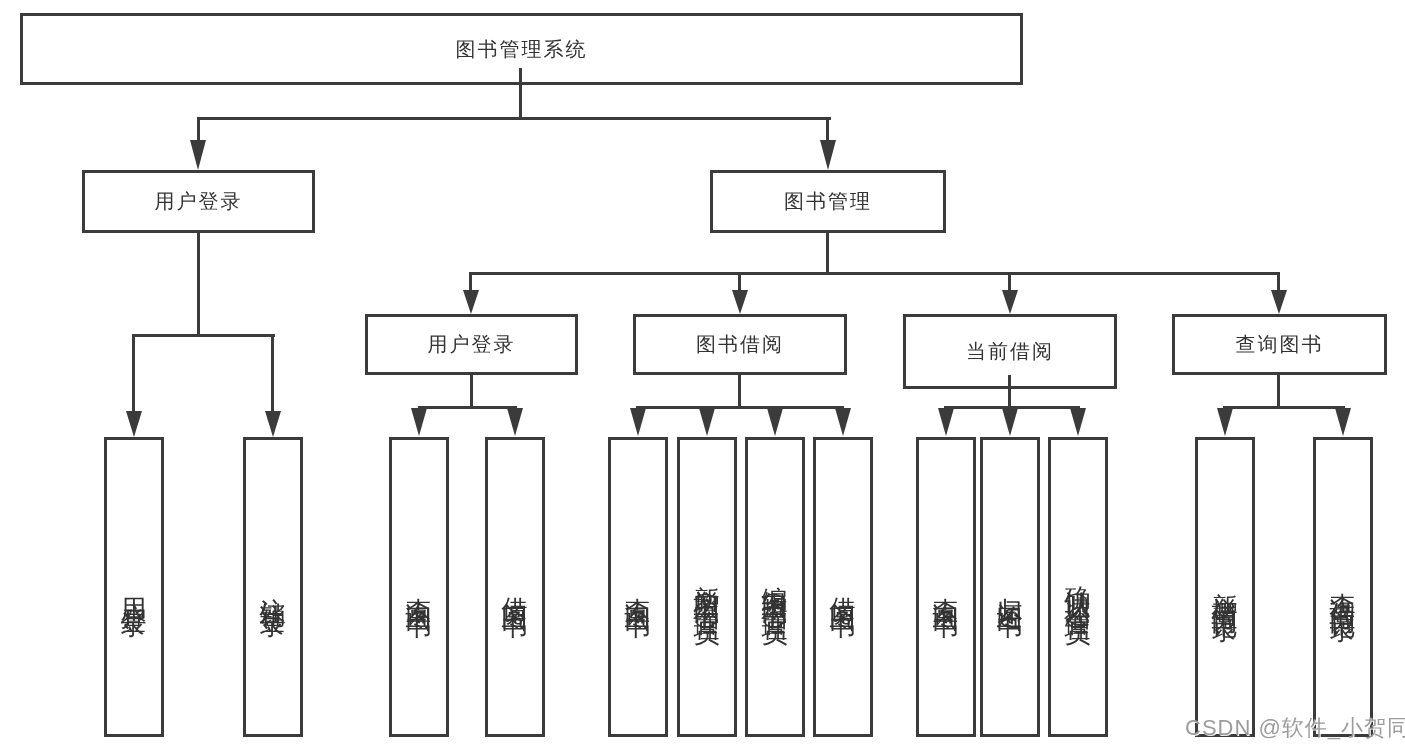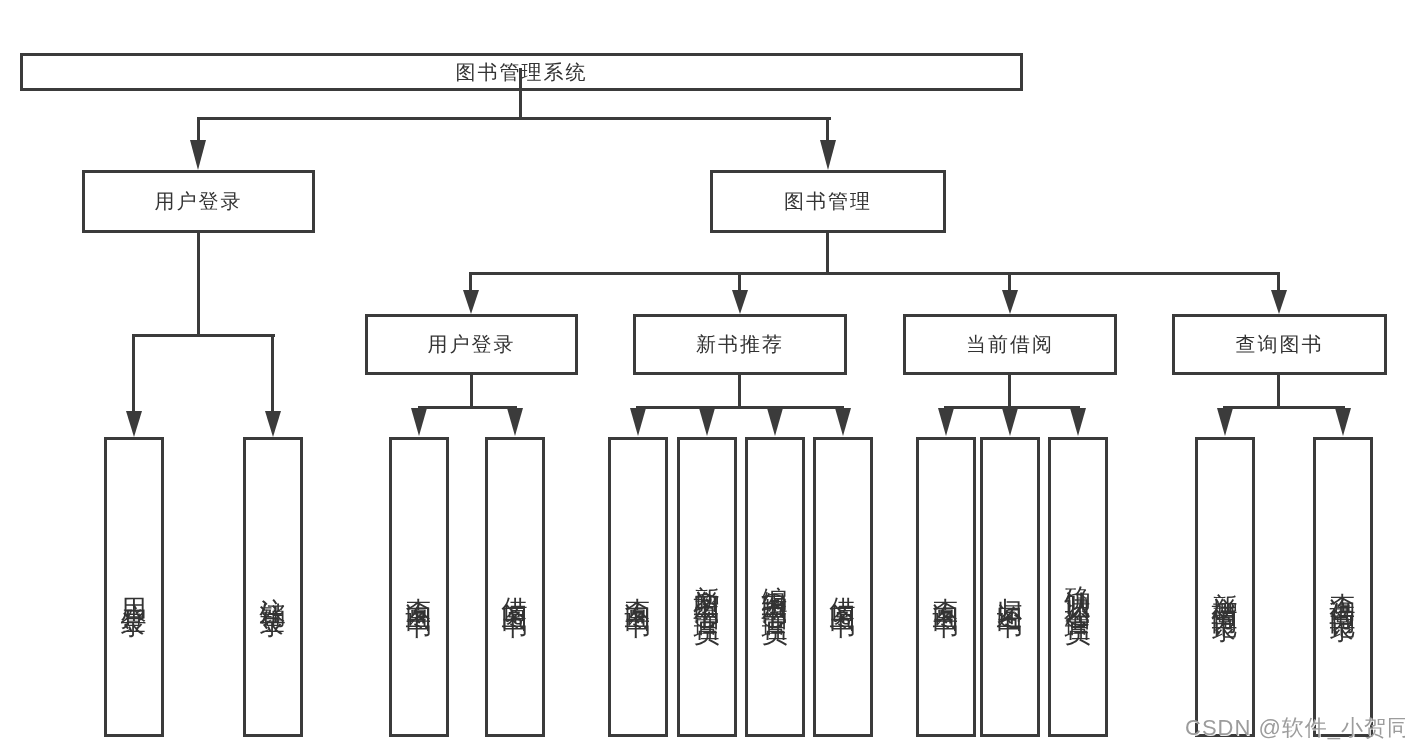--- a/index.html
+++ b/index.html
@@ -24,21 +24,21 @@
   .watermark{
     position:absolute;left:1185px;top:713px;font-size:22px;letter-spacing:1px;white-space:nowrap;
     color:var(--watermark,#9c9c9c);text-shadow:1px 1px 0 rgba(255,255,255,0.9);z-index:5;
   }
 </style>
 </head>
 <body>
 
 <div class="canvas">
 
-  <div class="box hbox" style="left:20px;top:13px;width:1003px;height:38px;margin-top:40px;">图书管理系统</div>
+  <div class="box hbox" style="left:20px;top:13px;width:1003px;height:72px;">图书管理系统</div>
 
   <div class="vline" style="left:519px;top:68px;height:50px;"></div>
   <div class="hline" style="left:197px;top:117px;width:634px;"></div>
   <div class="vline" style="left:197px;top:117px;height:25px;"></div>
   <div class="arw" style="left:190px;top:140px;border-top:30px solid var(--line,#3b3b3b);"></div>
   <div class="vline" style="left:826px;top:117px;height:25px;"></div>
   <div class="arw" style="left:820px;top:140px;border-top:30px solid var(--line,#3b3b3b);"></div>
 
   <div class="box hbox" style="left:82px;top:170px;width:233px;height:63px;">用户登录</div>
   <div class="box hbox" style="left:710px;top:170px;width:236px;height:63px;">图书管理</div>
@@ -55,22 +55,22 @@
   <div class="vline" style="left:469px;top:272px;height:20px;"></div>
   <div class="arw" style="left:463px;top:290px;border-top:24px solid var(--line,#3b3b3b);"></div>
   <div class="vline" style="left:738px;top:272px;height:20px;"></div>
   <div class="arw" style="left:732px;top:290px;border-top:24px solid var(--line,#3b3b3b);"></div>
   <div class="vline" style="left:1008px;top:272px;height:20px;"></div>
   <div class="arw" style="left:1002px;top:290px;border-top:24px solid var(--line,#3b3b3b);"></div>
   <div class="vline" style="left:1277px;top:272px;height:20px;"></div>
   <div class="arw" style="left:1271px;top:290px;border-top:24px solid var(--line,#3b3b3b);"></div>
 
   <div class="box hbox" style="left:365px;top:314px;width:213px;height:61px;">用户登录</div>
-  <div class="box hbox" style="left:633px;top:314px;width:214px;height:61px;">新书推荐</div>
-  <div class="box hbox" style="left:903px;top:314px;width:214px;height:61px;">当前借阅</div>
+  <div class="box hbox" style="left:633px;top:314px;width:214px;height:61px;">图书借阅</div>
+  <div class="box hbox" style="left:903px;top:314px;width:214px;height:75px;">当前借阅</div>
   <div class="box hbox" style="left:1172px;top:314px;width:215px;height:61px;">查询图书</div>
 
   <div class="vline" style="left:470px;top:375px;height:33px;"></div>
   <div class="hline" style="left:418px;top:406px;width:99px;"></div>
   <div class="arw" style="left:411px;top:408px;border-top:28px solid var(--line,#3b3b3b);"></div>
   <div class="arw" style="left:507px;top:408px;border-top:28px solid var(--line,#3b3b3b);"></div>
 
   <div class="vline" style="left:738px;top:375px;height:33px;"></div>
   <div class="hline" style="left:636px;top:406px;width:208px;"></div>
   <div class="arw" style="left:630px;top:408px;border-top:28px solid var(--line,#3b3b3b);"></div>

